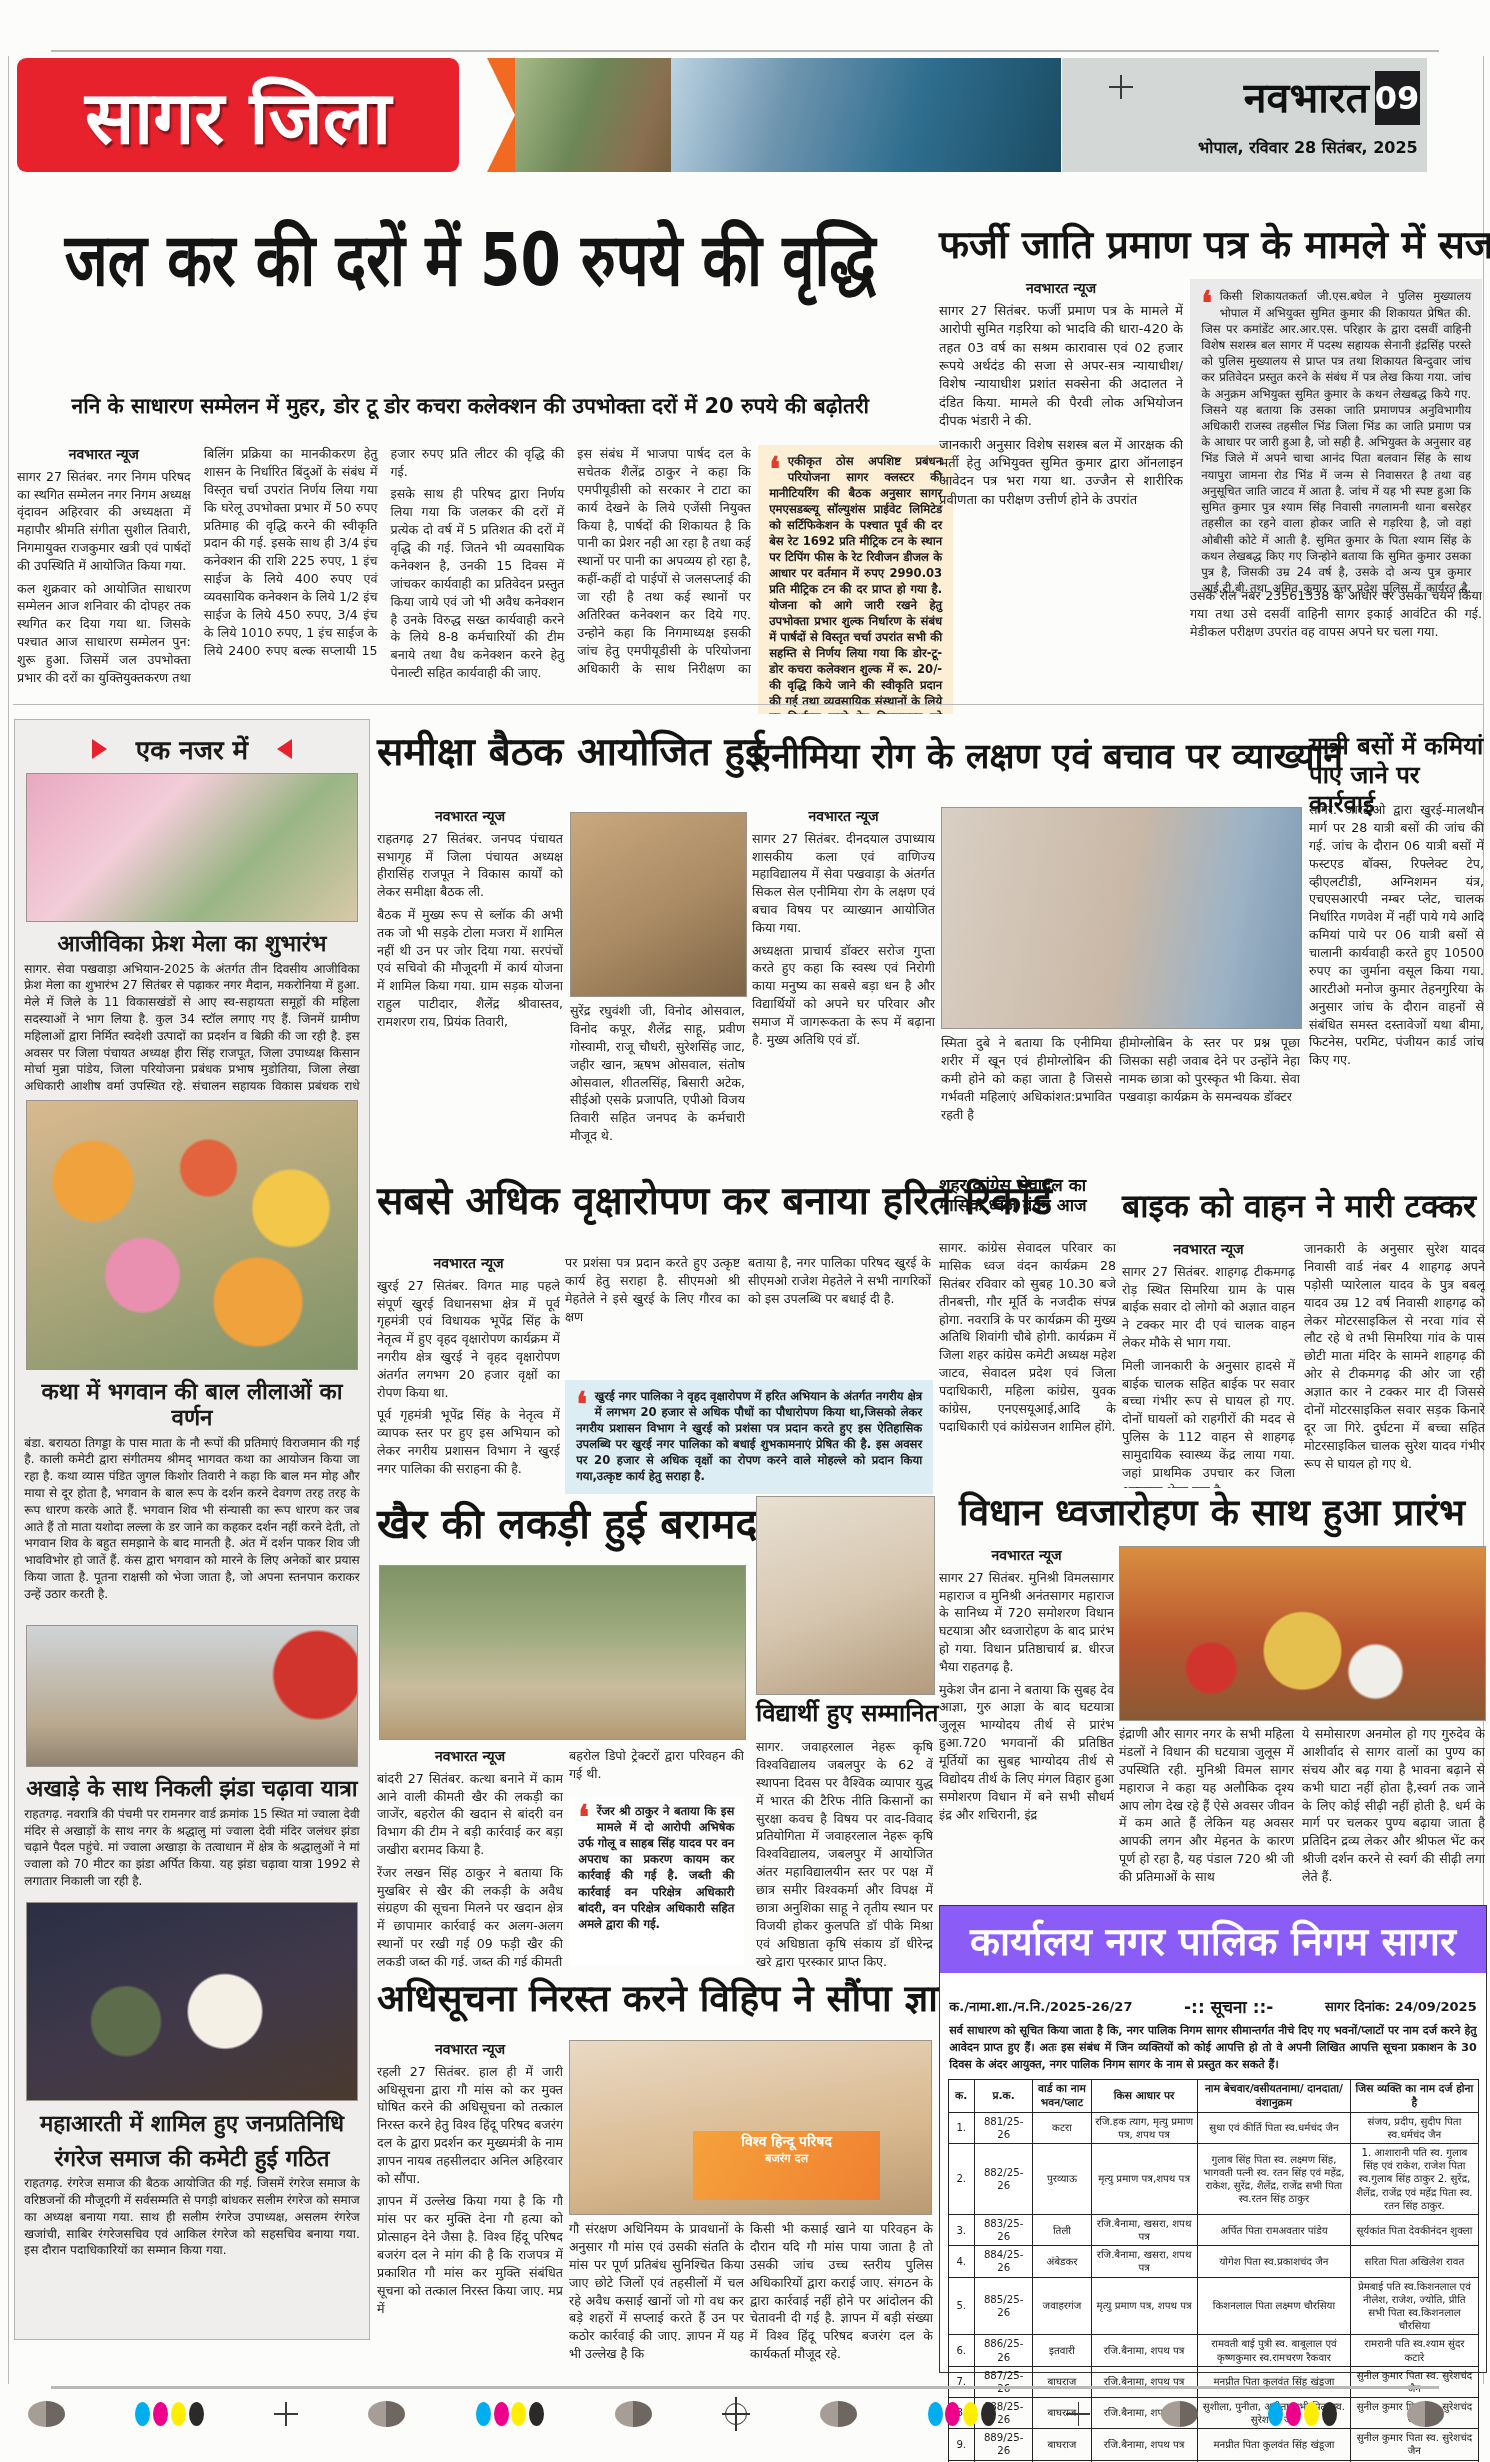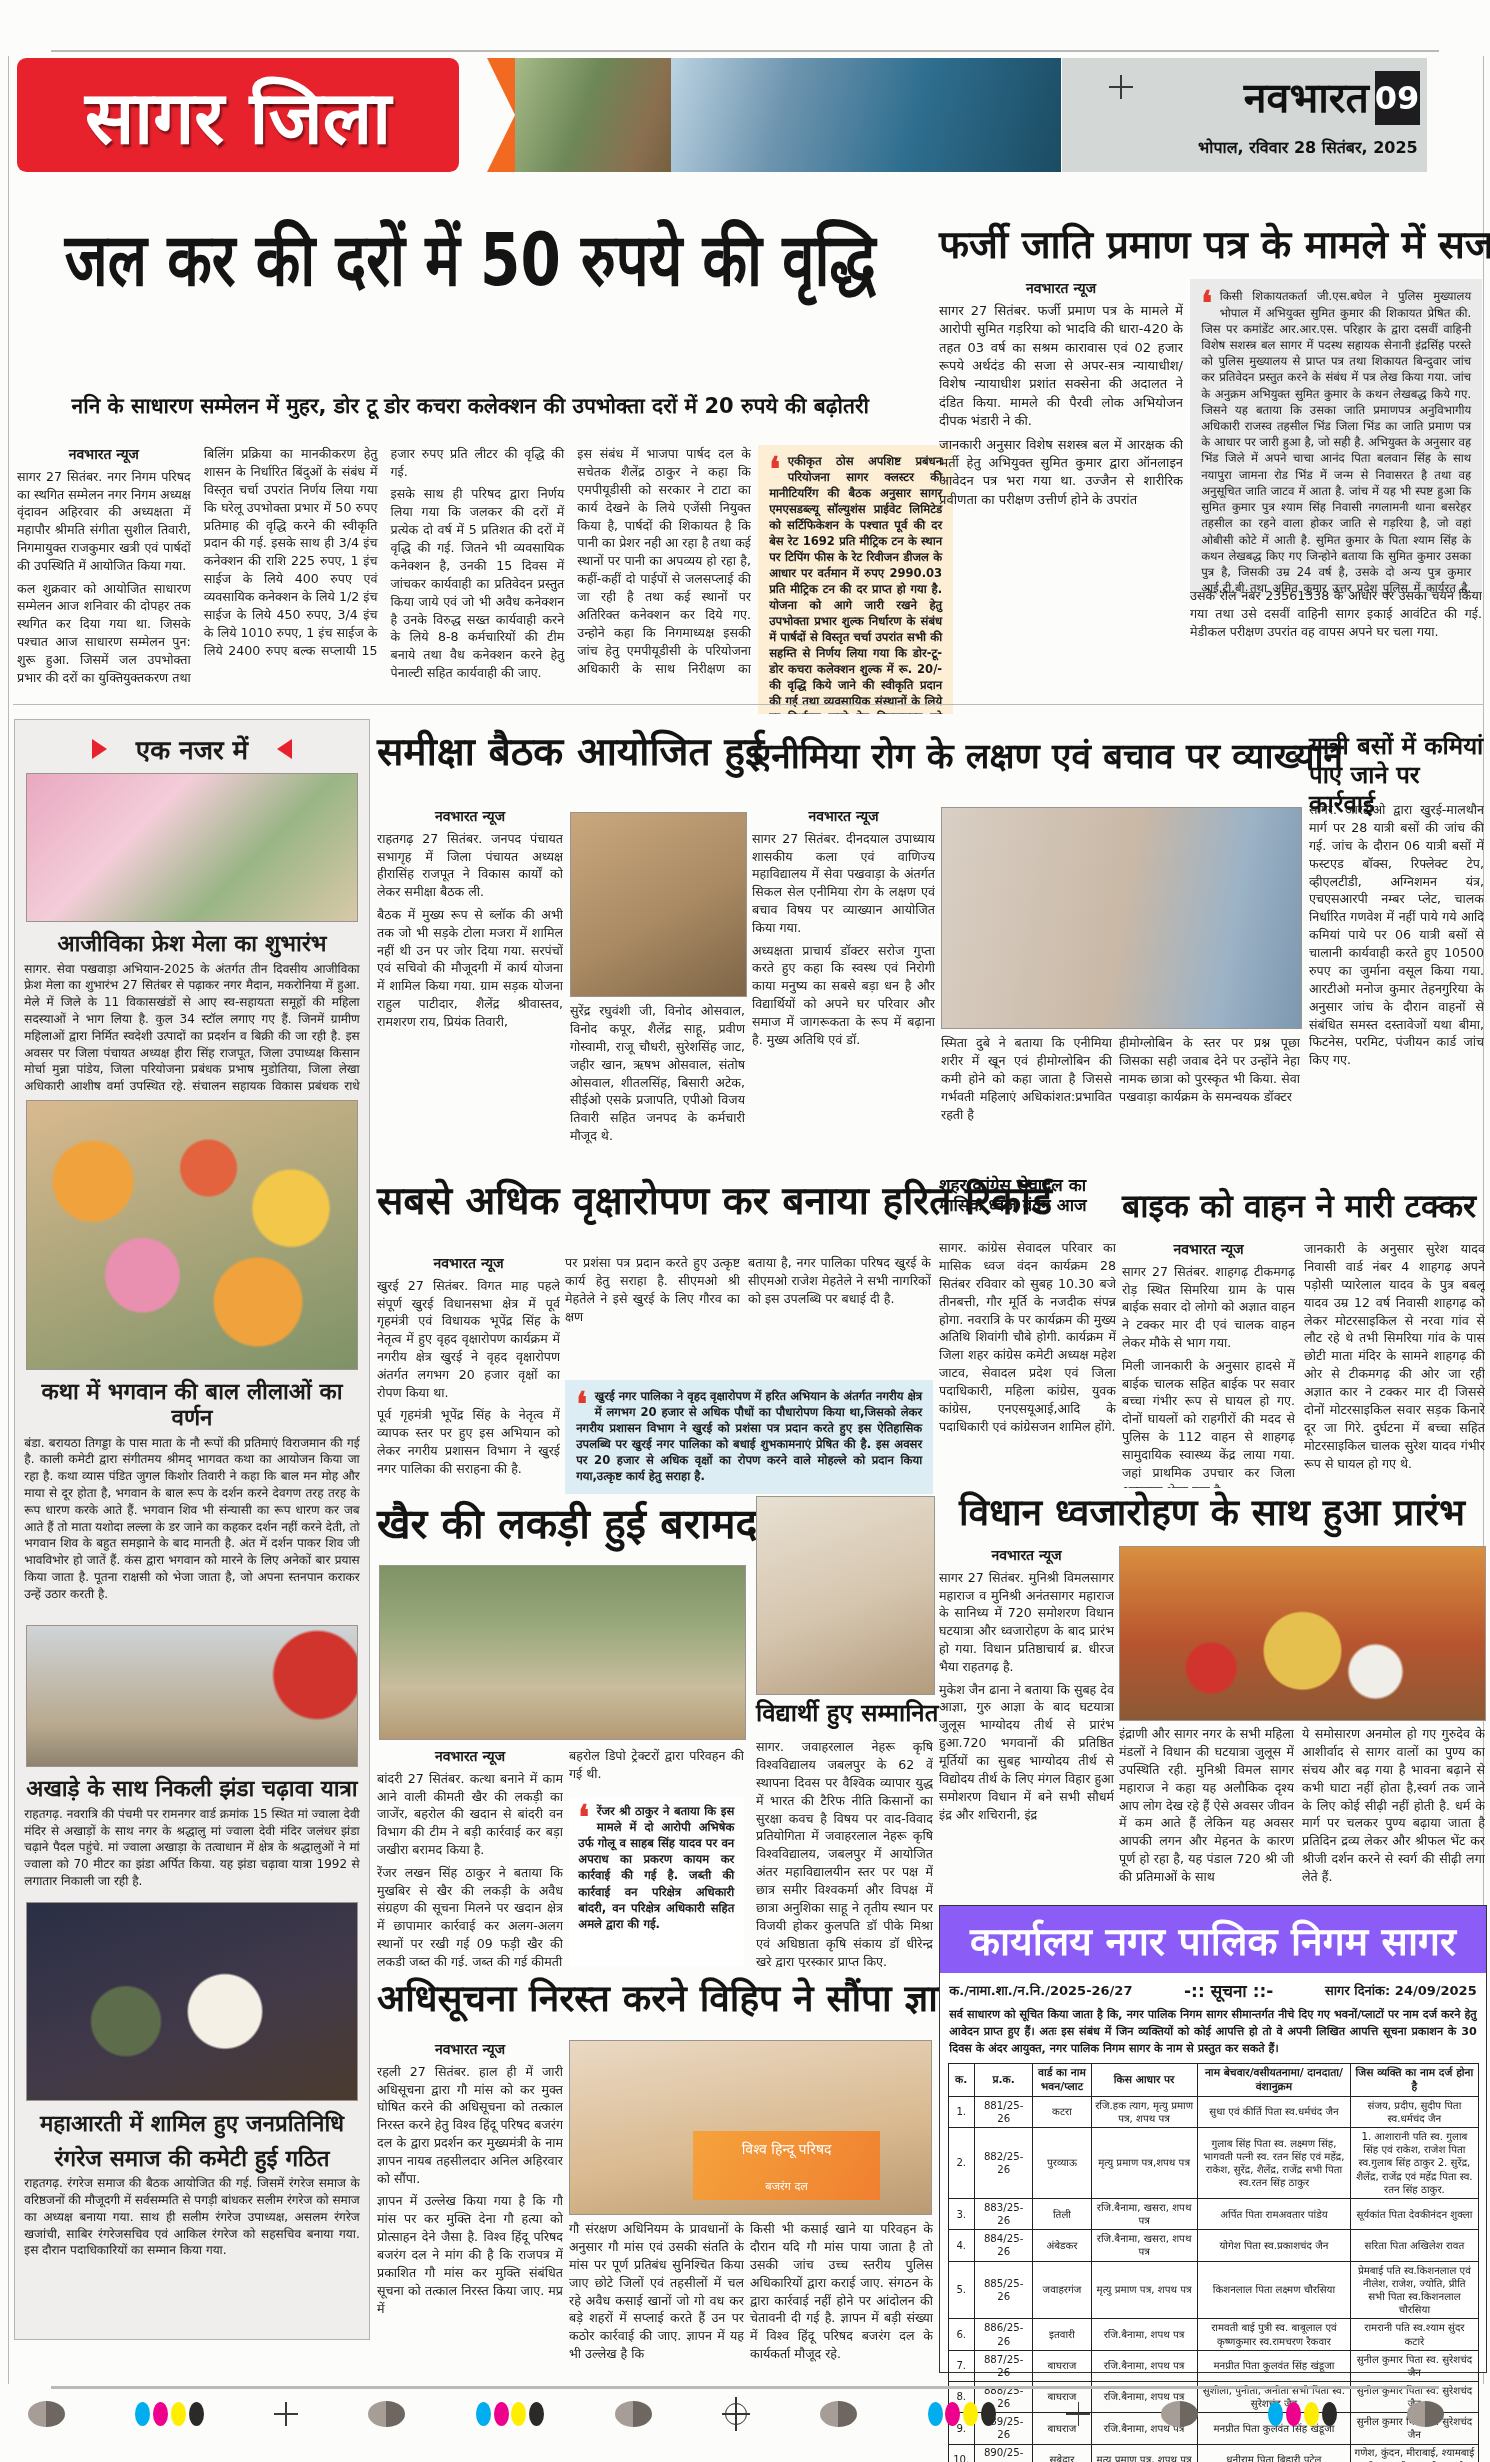--- a/index.html
+++ b/index.html
@@ -223,31 +223,31 @@
 
   <div class="abs headline" style="left:377px;top:1980px;width:554px;font-size:37px;">अधिसूचना निरस्त करने विहिप ने सौंपा ज्ञापन</div>
   <div class="abs col-text" style="left:377px;top:2040px;width:186px;height:341px;overflow:hidden;">
     <p class="byline">नवभारत न्यूज</p>
     <div>
         <p class="para">रहली 27 सितंबर. हाल ही में जारी अधिसूचना द्वारा गौ मांस को कर मुक्त घोषित करने की अधिसूचना को तत्काल निरस्त करने हेतु विश्व हिंदू परिषद बजरंग दल के द्वारा प्रदर्शन कर मुख्यमंत्री के नाम ज्ञापन नायब तहसीलदार अनिल अहिरवार को सौंपा.</p>
         <p class="para">ज्ञापन में उल्लेख किया गया है कि गौ मांस पर कर मुक्ति देना गौ हत्या को प्रोत्साहन देने जैसा है. विश्व हिंदू परिषद बजरंग दल ने मांग की है कि राजपत्र में प्रकाशित गौ मांस कर मुक्ति संबंधित सूचना को तत्काल निरस्त किया जाए. मप्र में</p>
       </div>
   </div>
   <div class="photo" style="left:569px;top:2040px;width:361px;height:173px;background:linear-gradient(170deg,#ead9c4 0%,#d9b98f 60%,#b99a72 100%);">
-    <div style="position:absolute;left:34%;top:52%;width:52%;height:40%;background:linear-gradient(120deg,#f5a23c,#f08030);display:flex;flex-direction:column;align-items:center;justify-content:center;color:#fff;font-weight:normal;gap:20px;">
+    <div style="position:absolute;left:34%;top:52%;width:52%;height:40%;background:linear-gradient(120deg,#f5a23c,#f08030);display:flex;flex-direction:column;align-items:center;color:#fff;font-weight:bold;">
       <span style="font-size:14px;">विश्व हिन्दू परिषद</span>
       <span style="font-size:11.2px;">बजरंग दल</span>
     </div>
   </div>
   <div class="abs col-text" style="left:569px;top:2220px;width:175px;height:160px;overflow:hidden;">गौ संरक्षण अधिनियम के प्रावधानों के अनुसार गौ मांस एवं उसकी संतति के मांस पर पूर्ण प्रतिबंध सुनिश्चित किया जाए छोटे जिलों एवं तहसीलों में चल रहे अवैध कसाई खानों जो गो वध कर बड़े शहरों में सप्लाई करते हैं उन पर कठोर कार्रवाई की जाए. ज्ञापन में यह भी उल्लेख है कि</div>
   <div class="abs col-text" style="left:750px;top:2220px;width:183px;height:160px;overflow:hidden;">किसी भी कसाई खाने या परिवहन के दौरान यदि गौ मांस पाया जाता है तो उसकी जांच उच्च स्तरीय पुलिस अधिकारियों द्वारा कराई जाए. संगठन के द्वारा कार्रवाई नहीं होने पर आंदोलन की चेतावनी दी गई है. ज्ञापन में बड़ी संख्या में विश्व हिंदू परिषद बजरंग दल के कार्यकर्ता मौजूद रहे.</div>
 
   <div class="abs" style="left:939px;top:1905px;width:546px;height:466px;border:0.9px solid #333;background:#fff;">
     <div class="notice-bar" style="height:67px;">कार्यालय नगर पालिक निगम सागर</div>
-    <div style="display:flex;justify-content:space-between;align-items:center;padding:5.6px 9.3px 1.9px;font-size:13px;font-weight:bold;">
+    <div style="display:flex;justify-content:space-between;align-items:center;padding:5.6px 9.3px 1.9px;font-size:13px;font-weight:bold;margin-top:16px;">
       <span>क./नामा.शा./न.नि./2025-26/27</span>
       <span style="font-size:17px;">-:: सूचना ::-</span>
       <span>सागर दिनांक: 24/09/2025</span>
     </div>
     <div style="padding:3.7px 9.3px 5.6px;font-size:11.2px;font-weight:600;line-height:1.5;text-align:justify;">सर्व साधारण को सूचित किया जाता है कि, नगर पालिक निगम सागर सीमान्तर्गत नीचे दिए गए भवनों/प्लाटों पर नाम दर्ज करने हेतु आवेदन प्राप्त हुए हैं। अतः इस संबंध में जिन व्यक्तियों को कोई आपत्ति हो तो वे अपनी लिखित आपत्ति सूचना प्रकाशन के 30 दिवस के अंदर आयुक्त, नगर पालिक निगम सागर के नाम से प्रस्तुत कर सकते हैं।</div>
     <div style="padding:0 7.5px;">
       <table class="notice">
         <colgroup>
             <col style="width:5%">
             <col style="width:11%">

